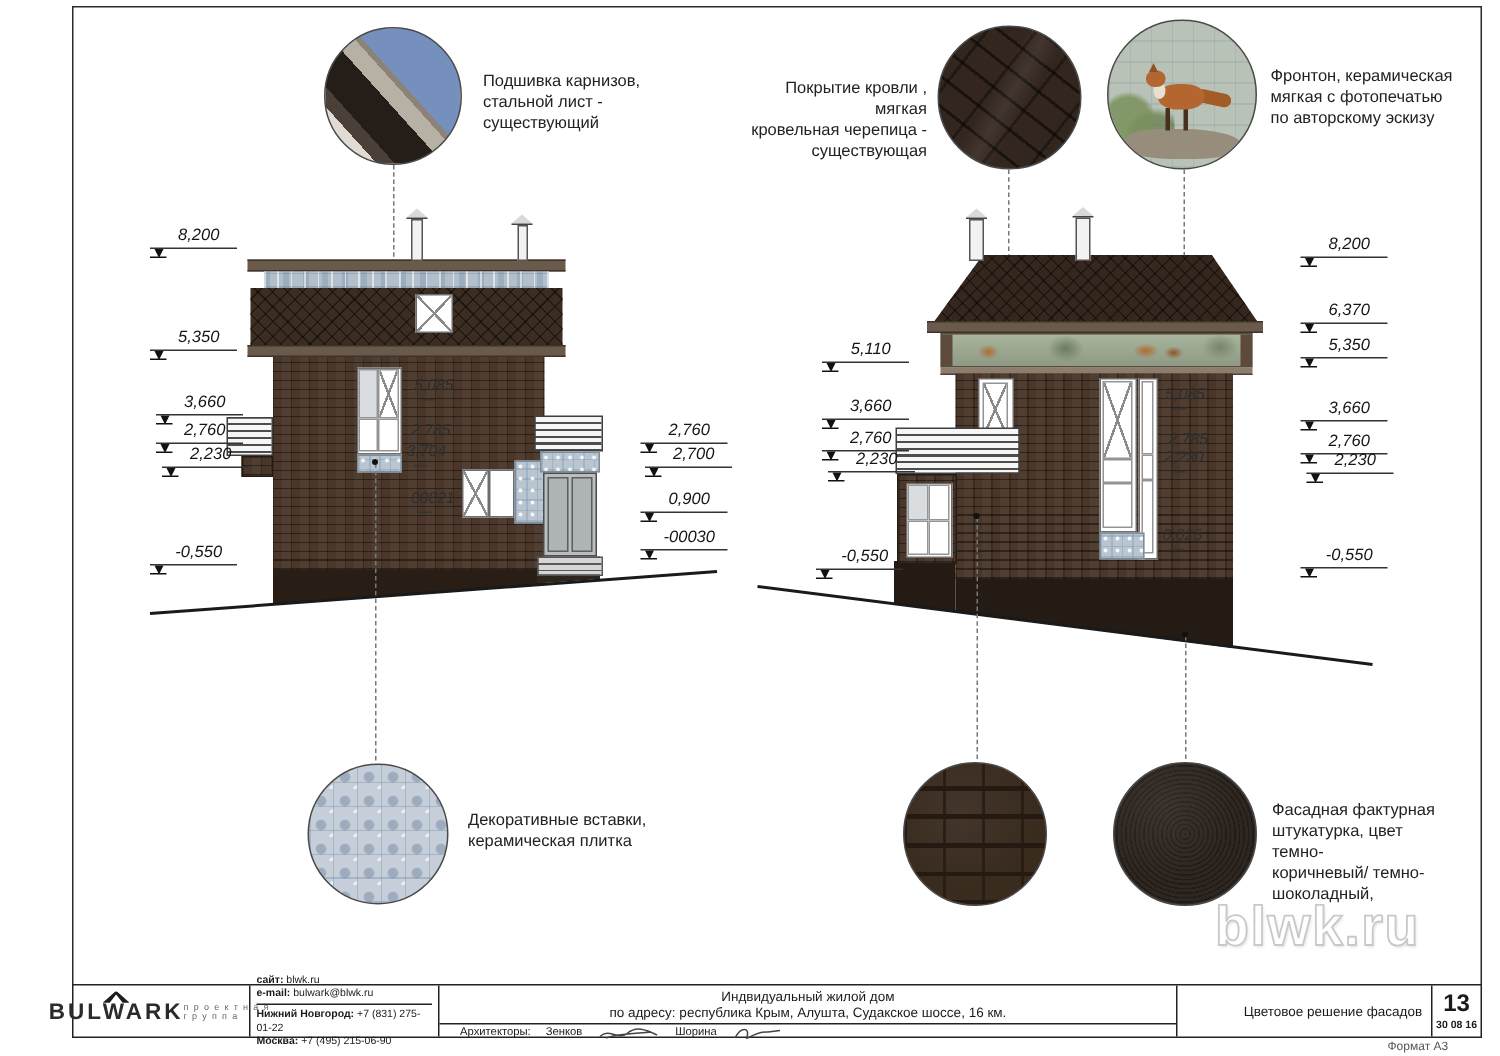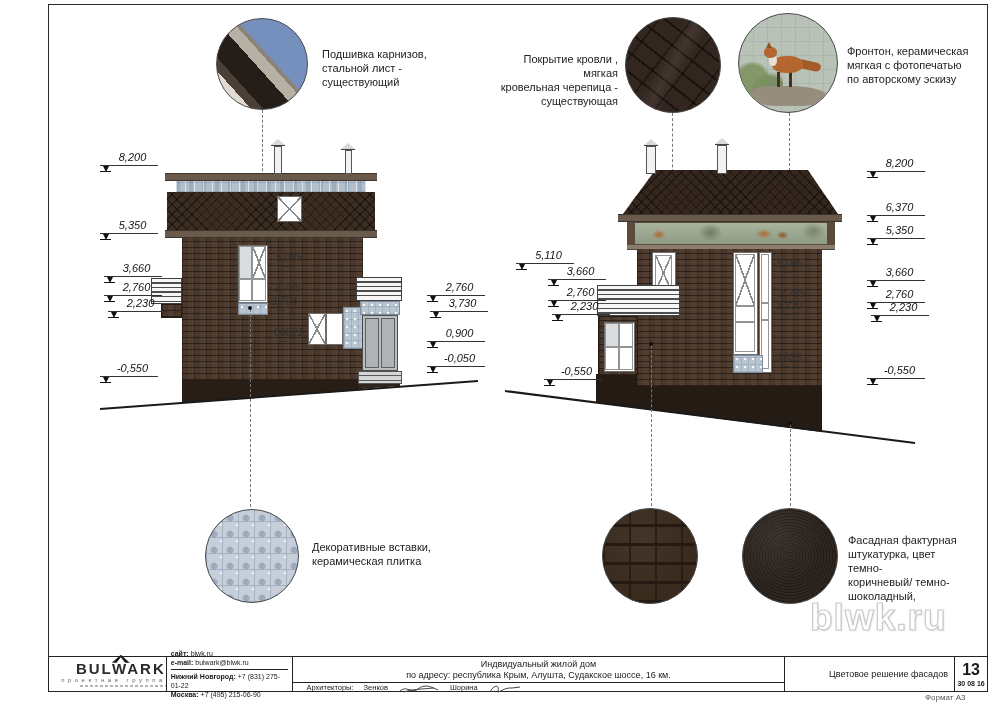--- a/index.html
+++ b/index.html
@@ -51,21 +51,21 @@
     linear-gradient(to bottom right,transparent calc(50% - .8px),#8a8a8a calc(50% - .8px) calc(50% + .8px),transparent calc(50% + .8px));}
   .grey-pane{background:#d9dde0;}
   .door{position:absolute;background:#b9bebe;border:1.6px solid #4c4c4c;box-sizing:border-box;display:flex;gap:2px;padding:2px;}
   .leaf{flex:1;border:1px solid #5e5e5e;background:#aeb4b6;box-sizing:border-box;}
   .pipe{position:absolute;background:#f2f2f2;border:1px solid #555;box-sizing:border-box;}
   .pipecap{position:absolute;width:0;height:0;border-left:7px solid transparent;border-right:7px solid transparent;border-bottom:6px solid #d9d9d9;}
   .pipecap::after{content:"";position:absolute;left:-7px;top:6px;width:14px;border-top:1.4px solid #444;}
   
   .tb{position:absolute;left:48px;top:656px;width:940px;height:36px;border:1.6px solid #222;box-sizing:border-box;display:flex;background:#fff;}
   .tb .cell{border-right:1.4px solid #222;box-sizing:border-box;height:100%;}
-  .tb-logo{width:118px;position:relative;display:flex;flex-direction:column;align-items:flex-end;justify-content:center;}
+  .tb-logo{width:118px;position:relative;display:flex;flex-direction:row;align-items:center;justify-content:center;}
   .logo-word{font-weight:bold;font-size:15px;letter-spacing:2px;color:#2b2b2b;position:relative;line-height:1;}
   .logo-roof{position:absolute;left:50%;top:-6px;transform:translateX(-50%);width:18px;height:8px;background:#1d1d1d;
              clip-path:polygon(50% 0,100% 100%,74% 100%,50% 32%,26% 100%,0 100%);}
   .logo-sub{font-size:6px;letter-spacing:3.5px;color:#666;margin-top:1px;}
   .logo-tag{width:86px;height:2.5px;margin-top:2px;background:repeating-linear-gradient(90deg,#b5b5b5 0 3px,transparent 3px 5px);}
   .tb-contacts{width:126px;font-size:7px;line-height:1.3;padding:2px 4px;display:flex;flex-direction:column;justify-content:center;}
   .tb-contacts .grp2{border-top:1px solid #222;margin-top:2px;padding-top:2px;}
   .tb-center{width:494px;display:flex;flex-direction:column;}
   .tb-desc{flex:1;text-align:center;font-size:9px;line-height:1.25;padding-top:2px;}
   .tb-arch{border-top:1.2px solid #222;height:12px;display:flex;align-items:flex-start;font-size:7.5px;gap:10px;padding-left:14px;}
@@ -237,35 +237,35 @@
       <span class="lbl">2,230</span>
     </div>
   <div class="em" style="left:100px;top:362px;">
       <span class="lbl">-0,550</span>
     </div>
 
   <div class="em" style="left:427px;top:281px;">
       <span class="lbl">2,760</span>
     </div>
   <div class="em" style="left:430px;top:297px;">
-      <span class="lbl">3,730</span>
+      <span class="lbl">2,700</span>
     </div>
   <div class="em" style="left:427px;top:327px;">
       <span class="lbl">0,900</span>
     </div>
   <div class="em" style="left:427px;top:352px;">
-      <span class="lbl">-0,050</span>
+      <span class="lbl">-00030</span>
     </div>
 
   <div class="il" style="left:276px;top:252px;">5,085</div>
   <div class="il" style="left:274px;top:282px;">2,785</div>
   <div class="il" style="left:271px;top:296px;">3,704</div>
   <div class="il" style="left:274px;top:327px;">00821</div>
 
-  <div class="em" style="left:516px;top:227px;margin-top:22px;">
+  <div class="em" style="left:548px;top:227px;">
       <span class="lbl">5,110</span>
     </div>
   <div class="em" style="left:548px;top:265px;">
       <span class="lbl">3,660</span>
     </div>
   <div class="em" style="left:548px;top:286px;">
       <span class="lbl">2,760</span>
     </div>
   <div class="em" style="left:552px;top:300px;">
       <span class="lbl">2,230</span>

